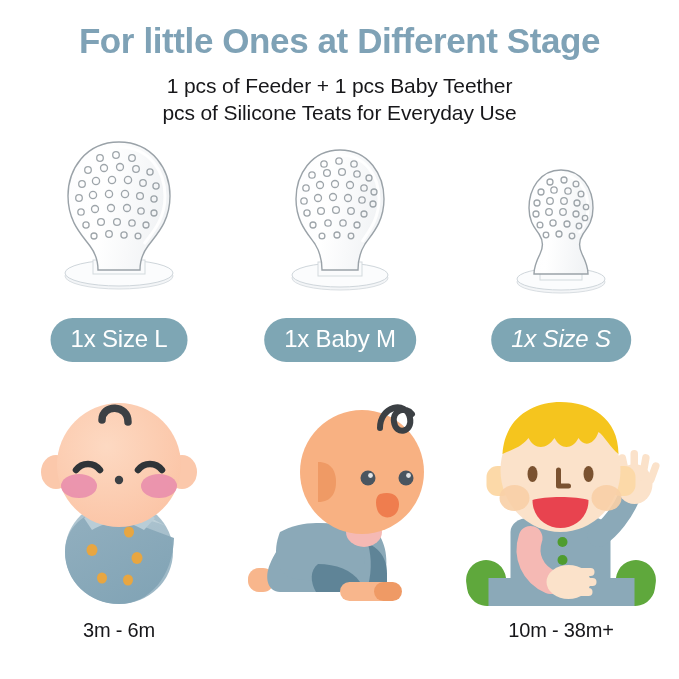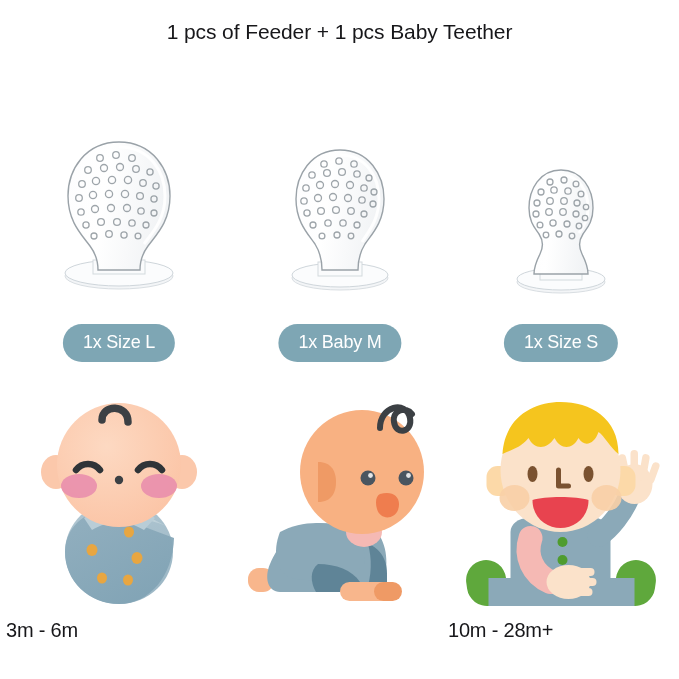--- a/index.html
+++ b/index.html
@@ -27,21 +27,21 @@
     margin: 0;
     padding-top: 22px;
     font-size: 35px;
     font-weight: bold;
     letter-spacing: -0.4px;
     color: #7fa2b6;
     line-height: 1.08;
     white-space: nowrap;
   }
   .subtitle {
-    margin: 13px;
+    margin: 7px;
     padding-top: 6px;
     font-size: 21px;
     font-weight: normal;
     color: #17171a;
     line-height: 1.28;
     letter-spacing: -0.1px;
   }
   .subtitle .sub-line { display: block; }
 
   
@@ -52,39 +52,39 @@
     height: 230px;
   }
   .teat-cell {
     position: absolute;
     top: 0;
     width: 226px;
     height: 230px;
   }
   .teat-cell.c0 { left: 6px; }
   .teat-cell.c1 { left: 227px; }
-  .teat-cell.c2 { left: 448px; }
+  .teat-cell.c2 { left: 448px; font-style: italic; }
 
   .teat-art {
     position: absolute;
     left: 50%;
     bottom: 72px;
     transform: translateX(-50%);
   }
 
   
   .size-badge {
     position: absolute;
     bottom: 8px;
     left: 50%;
     transform: translateX(-50%);
     background: #7ea6b4;
     color: #ffffff;
     border-radius: 999px;
-    font-size: 18px;
+    font-size: 24px;
     line-height: 1;
     padding: 9px 20px 11px 20px;
     white-space: nowrap;
     letter-spacing: -0.2px;
   }
 
   
   .baby-row {
     position: absolute;
     top: 388px; left: 0;
@@ -105,33 +105,35 @@
     position: absolute;
     left: 50%;
     top: 4px;
     transform: translateX(-50%);
   }
   .age-label {
     position: absolute;
     bottom: 16px;
     left: 0;
     width: 100%;
-    text-align: left;
+    text-align: center;
     font-size: 20px;
     color: #17171a;
     letter-spacing: -0.2px;
     white-space: nowrap;
   }
 </style>
 </head>
 <body>
 
 <div class="header">
+  <h1 class="title">For little Ones at Different Stage</h1>
   <div class="subtitle">
     <span class="sub-line">1 pcs of Feeder + 1 pcs Baby Teether</span>
+    <span class="sub-line">pcs of Silicone Teats for Everyday Use</span>
   </div>
 </div>
 
 <div class="teat-row">
 
   <div class="teat-cell c0">
     <div class="teat-art">
       <svg width="150" height="160" viewBox="0 0 150 160" aria-hidden="true">
         <defs>
           <linearGradient id="glassL" x1="0" y1="0" x2="1" y2="0.2">
@@ -462,15 +464,15 @@
 
         <path d="M100 78 L100 94 L110 94" fill="none" stroke="#7a5230" stroke-width="5" stroke-linecap="round" stroke-linejoin="round"></path>
 
         <path d="M74 108 C86 104 118 104 130 108 C130 126 116 136 102 136
                  C88 136 74 126 74 108 Z" fill="#e8434f"></path>
 
         <ellipse cx="56" cy="106" rx="15" ry="13" fill="#f8cfa6" opacity="0.9"></ellipse>
         <ellipse cx="148" cy="106" rx="15" ry="13" fill="#f8cfa6" opacity="0.9"></ellipse>
       </svg>
     </div>
-    <div class="age-label">10m - 28m+</div>
+    <div class="age-label">10m - 38m+</div>
   </div>
 </div>
 
 </body></html>

